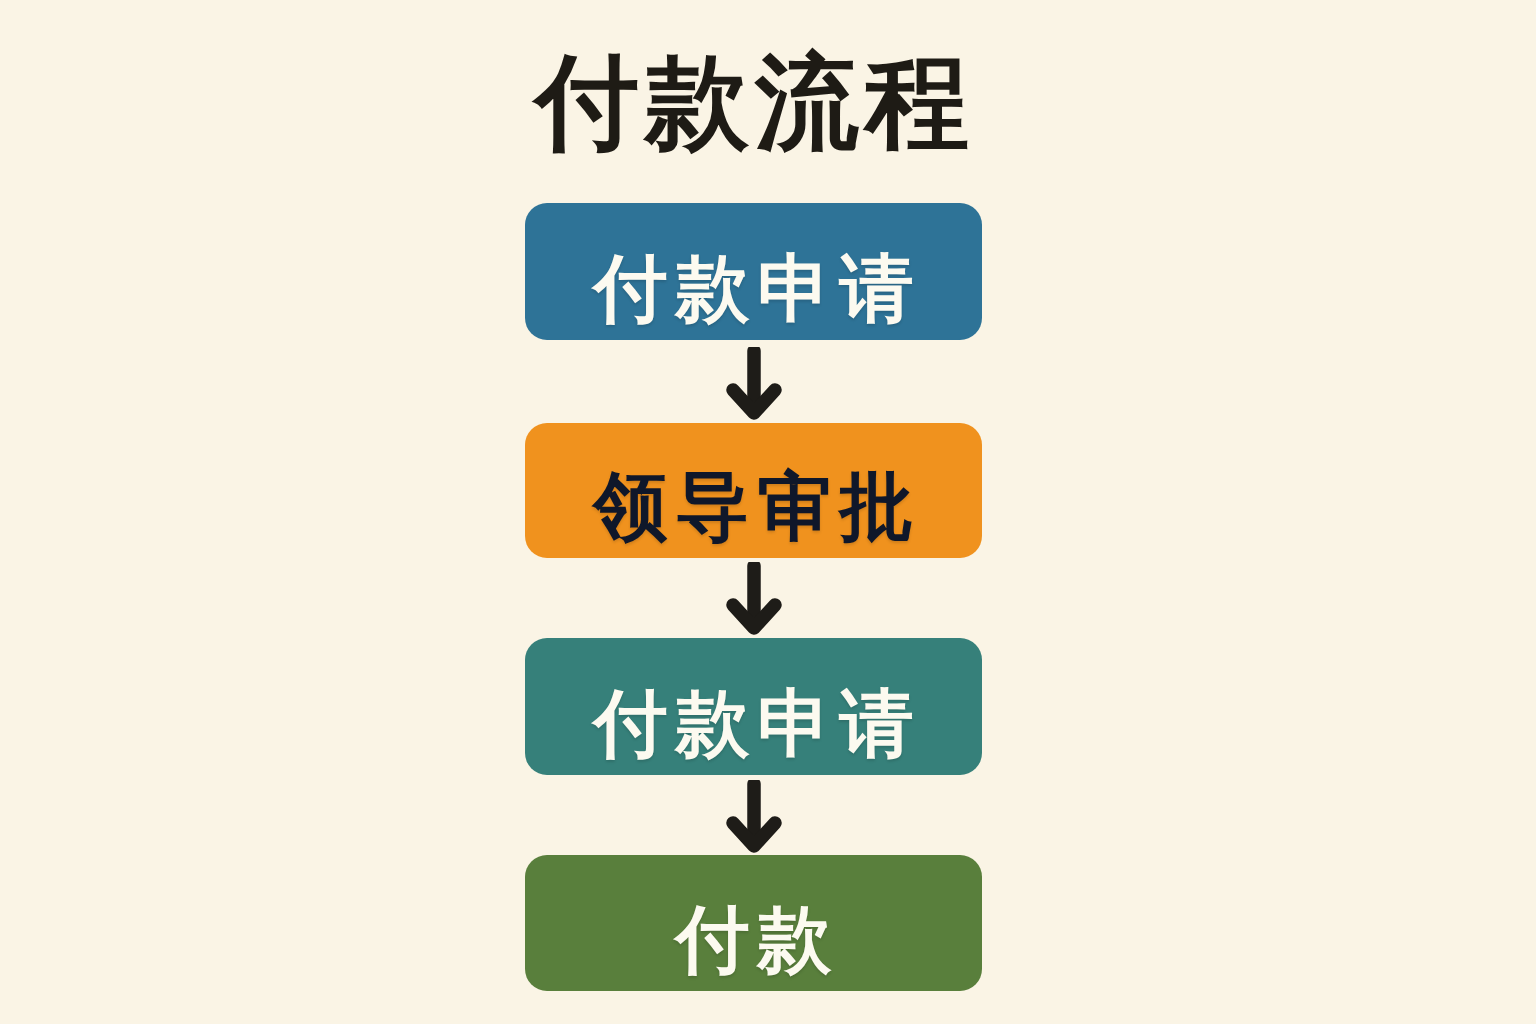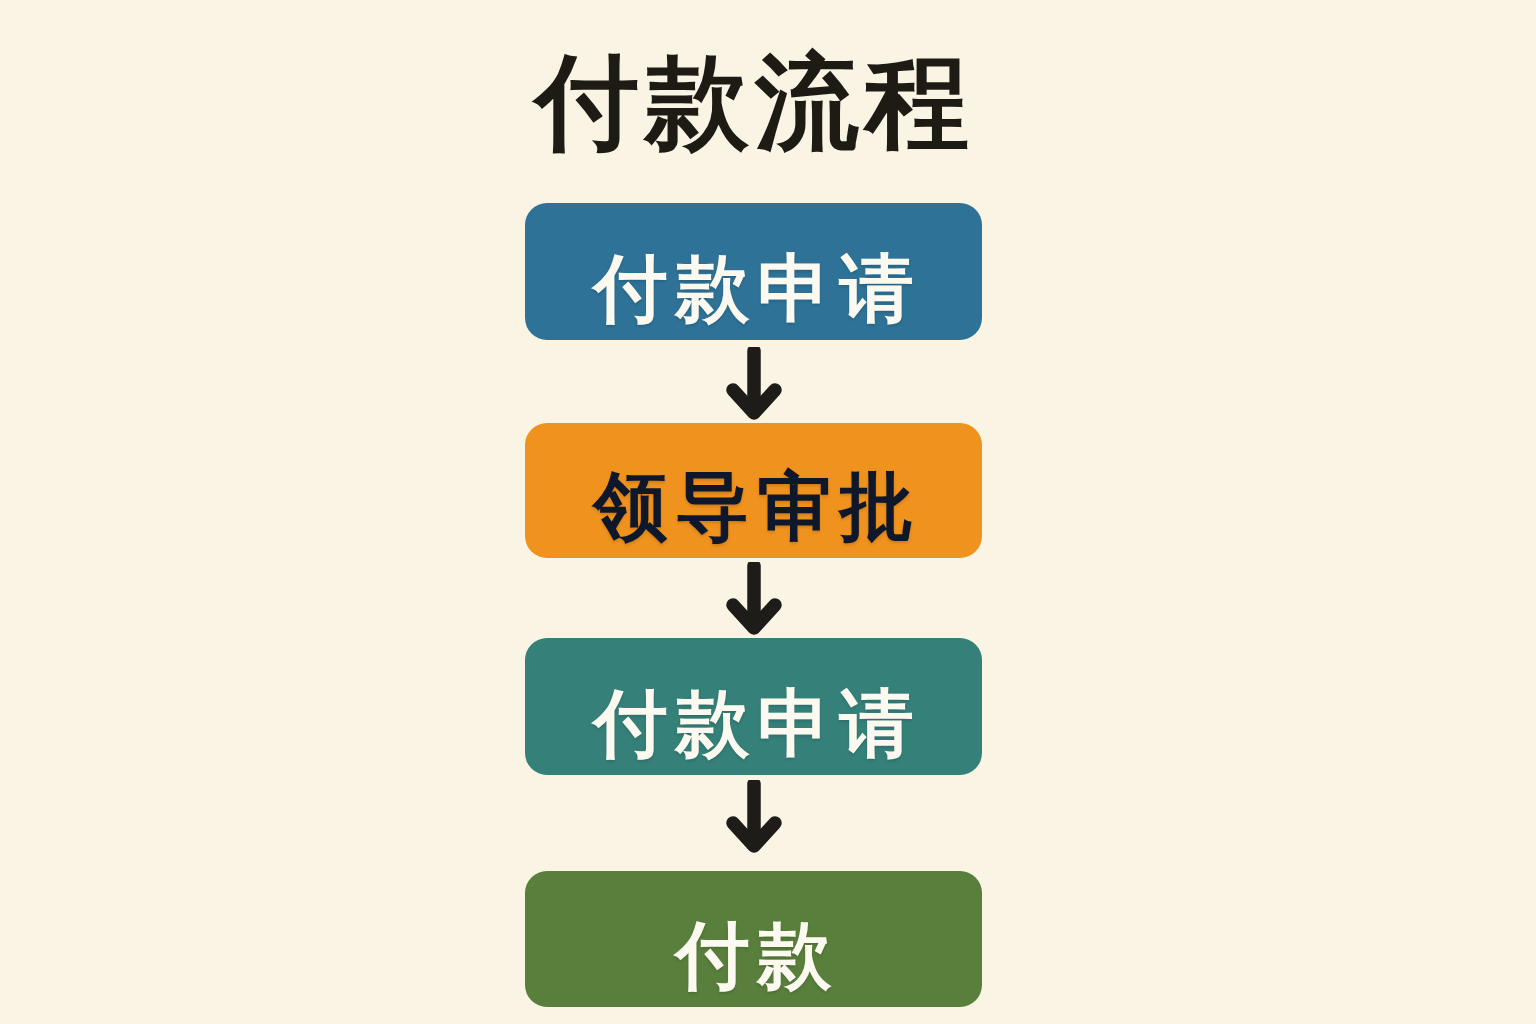--- a/index.html
+++ b/index.html
@@ -45,21 +45,21 @@
     font-weight: 800;
     letter-spacing: 8px;
     color: #fcfaf0;
     text-shadow: 0 2px 3px rgba(0,0,0,0.14);
     white-space: nowrap;
   }
   .step-box .step-label { padding-left: 8px; }
   .step-1 { top: 0px; }
   .step-2 { top: 220px; height: 135px; }
   .step-3 { top: 435px; }
-  .step-4 { top: 668px; height: 136px; }
+  .step-4 { top: 652px; height: 136px; }
   .flow-arrow {
     position: absolute;
     left: 187px; 
     width: 84px;
     height: 74px;
   }
   .arrow-1 { top: 144px; }
   .arrow-2 { top: 359px; }
   .arrow-3 { top: 577px; }
   .flow-arrow svg { display: block; width: 84px; height: 74px; }

